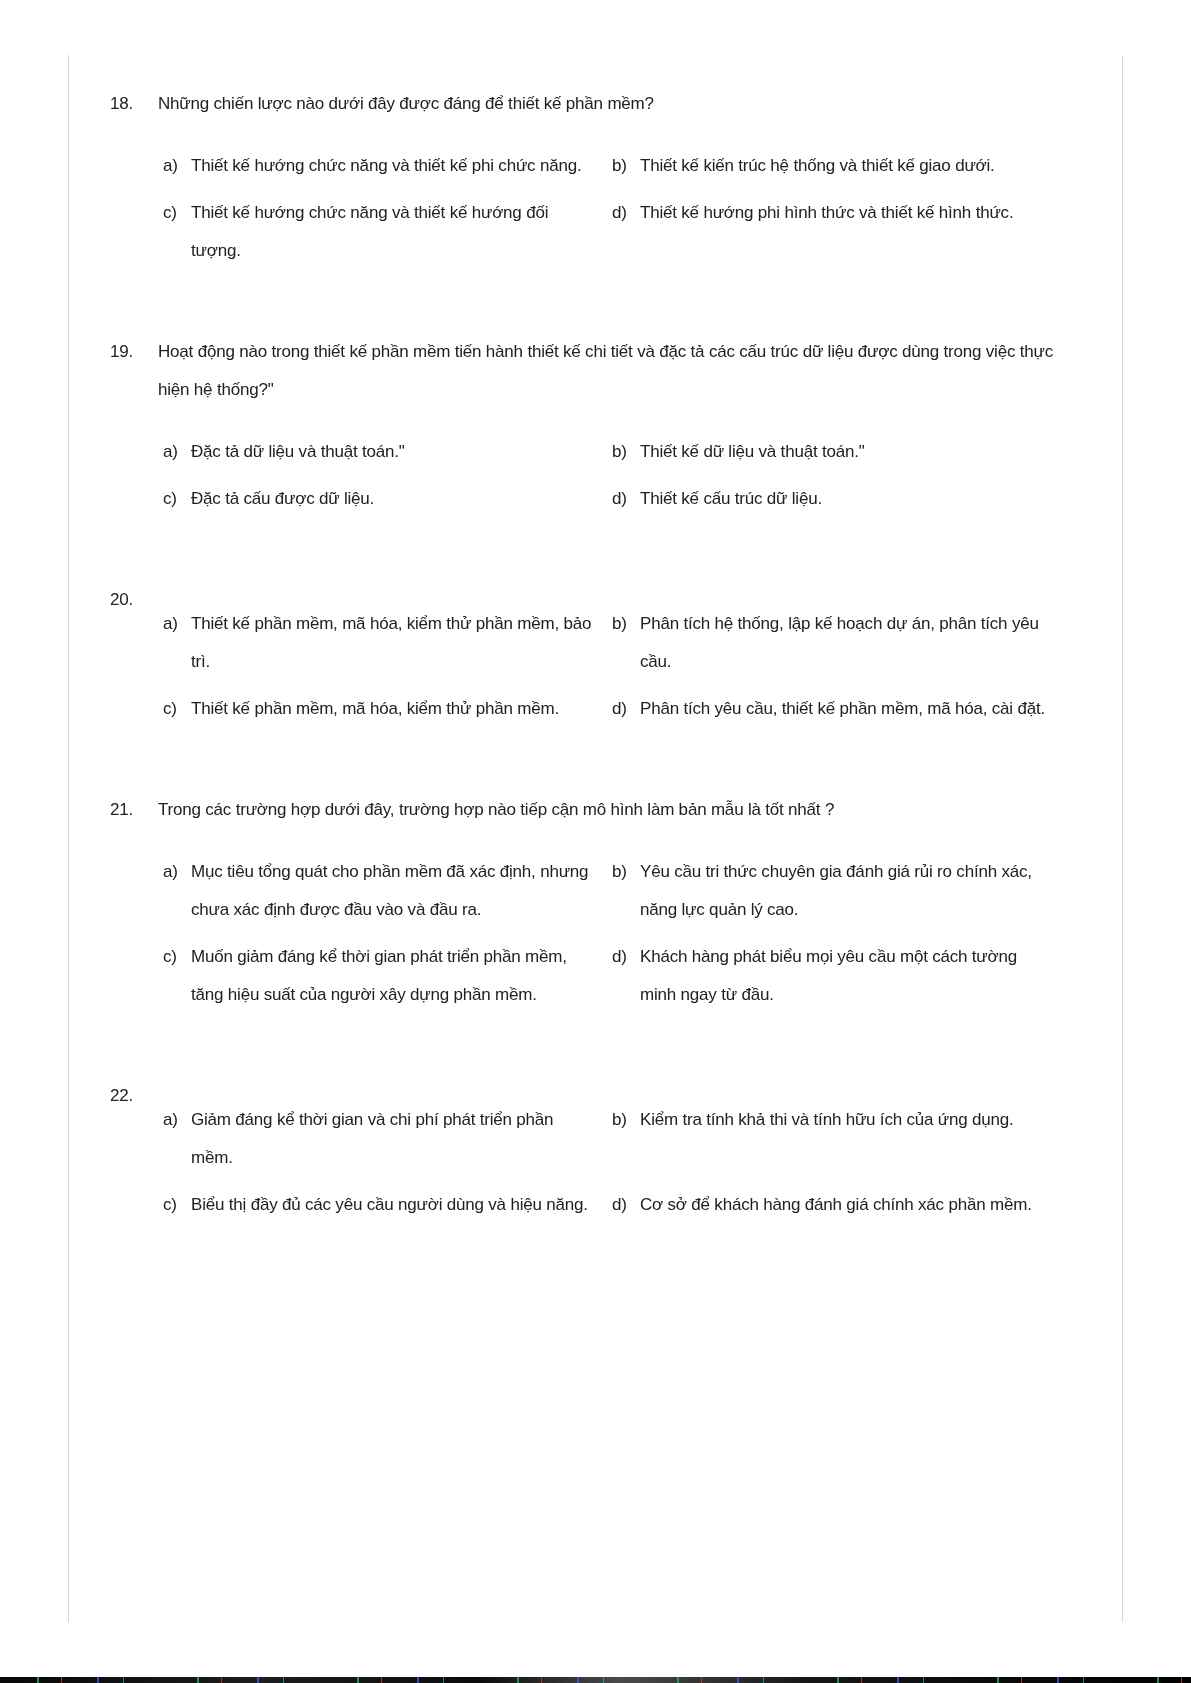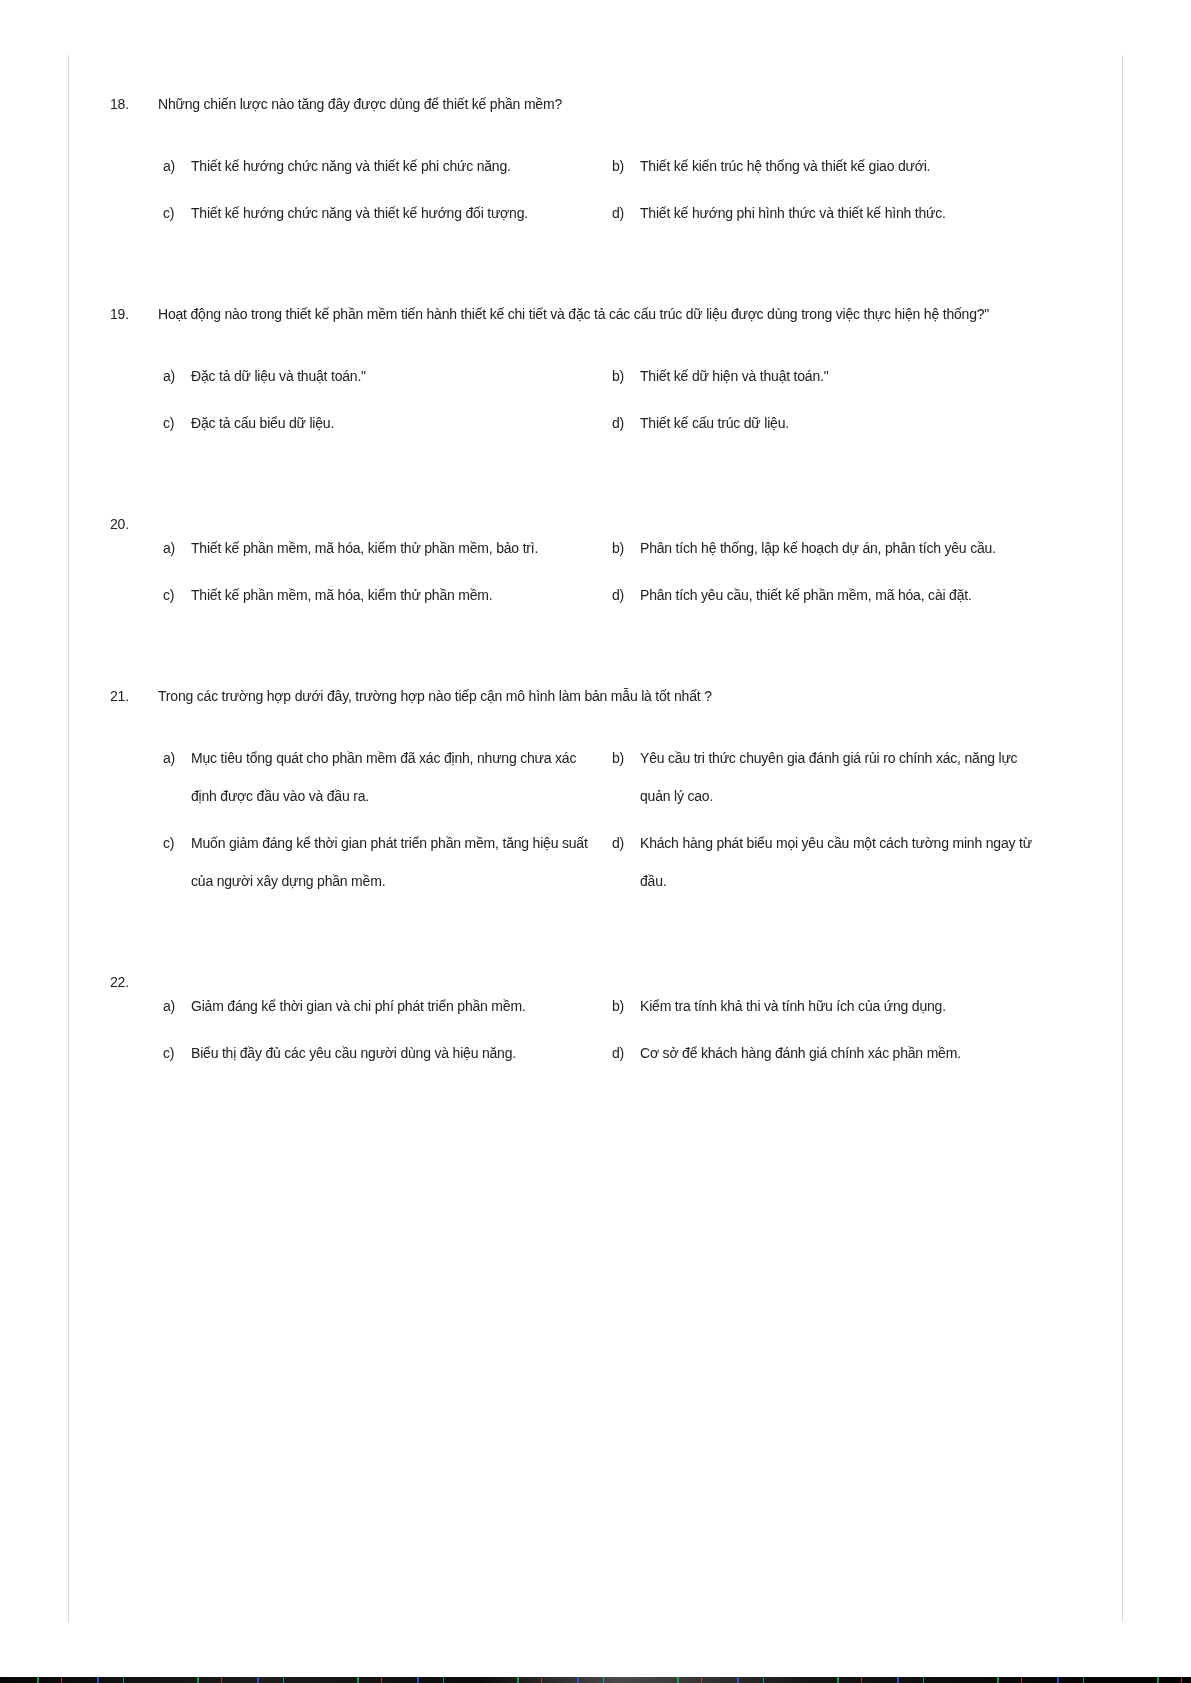--- a/index.html
+++ b/index.html
@@ -23,21 +23,21 @@
     left: 68px;
     top: 55px;
     width: 1055px;
     height: 1567px;
     background: #ffffff;
     border-left: 1px solid #d5d5d5;
     border-right: 1px solid #d5d5d5;
   }
   .content {
     padding: 30px 0 0 41px;
-    font-size: 14px;
+    font-size: 17px;
     line-height: 38px;
     letter-spacing: -0.2px;
   }
   .question {
     display: grid;
     grid-template-columns: 48px 1fr;
     align-items: start;
     padding-right: 60px;
   }
   .question + .question { margin-top: 63px; }
@@ -79,21 +79,21 @@
 </head>
 <body>
 
 <div class="viewport">
   <div class="page">
     <div class="content">
 
       <section class="question">
         <div class="qnum">18.</div>
         <div class="qbody">
-          <div class="qtext">Những chiến lược nào tăng đây được dùng để thiết kế phần mềm?</div>
+          <div class="qtext">Những chiến lược nào dưới đây được đáng để thiết kế phần mềm?</div>
           <div class="options">
             <div class="option">
               <span class="olabel">a)</span>
               <span class="otext">Thiết kế hướng chức năng và thiết kế phi chức năng.</span>
             </div>
             <div class="option">
               <span class="olabel">b)</span>
               <span class="otext">Thiết kế kiến trúc hệ thống và thiết kế giao dưới.</span>
             </div>
             <div class="option">
@@ -112,25 +112,25 @@
         <div class="qnum">19.</div>
         <div class="qbody">
           <div class="qtext">Hoạt động nào trong thiết kế phần mềm tiến hành thiết kế chi tiết và đặc tả các cấu trúc dữ liệu được dùng trong việc thực hiện hệ thống?"</div>
           <div class="options">
             <div class="option">
               <span class="olabel">a)</span>
               <span class="otext">Đặc tả dữ liệu và thuật toán."</span>
             </div>
             <div class="option">
               <span class="olabel">b)</span>
-              <span class="otext">Thiết kế dữ hiện và thuật toán."</span>
-            </div>
-            <div class="option">
-              <span class="olabel">c)</span>
-              <span class="otext">Đặc tả cấu biểu dữ liệu.</span>
+              <span class="otext">Thiết kế dữ liệu và thuật toán."</span>
+            </div>
+            <div class="option">
+              <span class="olabel">c)</span>
+              <span class="otext">Đặc tả cấu được dữ liệu.</span>
             </div>
             <div class="option">
               <span class="olabel">d)</span>
               <span class="otext">Thiết kế cấu trúc dữ liệu.</span>
             </div>
           </div>
         </div>
       </section>
 
       <section class="question">

